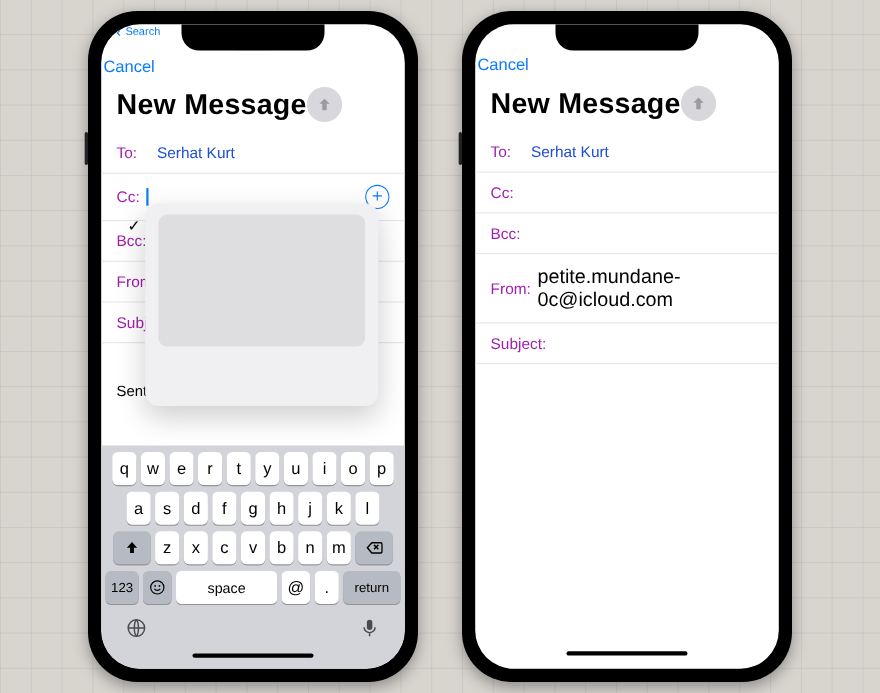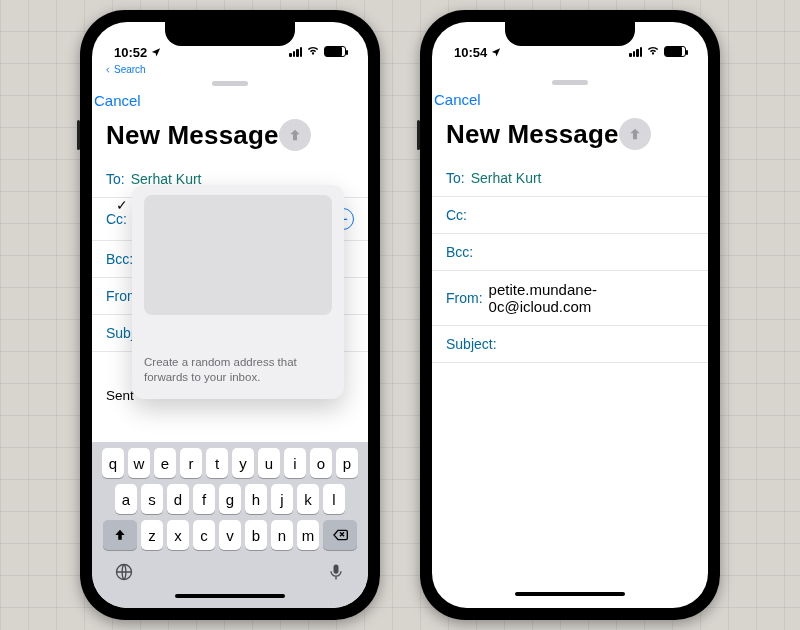--- a/index.html
+++ b/index.html
@@ -105,22 +105,22 @@
   }
   .send svg { width:16px; height:16px; fill:#9a9aa0; }
 
   .fieldrow {
     display:flex; align-items:center;
     padding: 10px 14px;
     border-bottom: 1px solid #e6e6ea;
     font-size:14px;
     min-height: 36px;
   }
-  .lbl { color:#0369a1; margin-right:6px; }
-  .val-link { color:#0f766e; }
+  .lbl { color:#a21caf; margin-right:6px; }
+  .val-link { color:#1d4ed8;margin-left:12px; }
   .val-plain { color:#000; }
   .cursor { display:inline-block; width:2px; height:16px; background:#0a7aff; vertical-align:middle; }
   .addbtn {
     width:22px; height:22px; border:1.6px solid #0a7aff; border-radius:50%;
     display:flex; align-items:center; justify-content:center; margin-left:auto;
     color:#0a7aff; font-size:16px; line-height:1;
   }
 
   
   .popup {
@@ -183,46 +183,20 @@
 </style>
 </head>
 <body>
 
 <div class="devices">
 
   <div class="phone">
     <div class="screen">
       <div class="notch"></div>
 
-      <div class="status">
-        <div class="left">
-          <span>10:52</span>
-          <span>
-            <svg viewBox="0 0 24 24">
-                <path d="M2 12l20-9-9 20-2-8-9-3z" fill="#000"></path>
-              </svg>
-          </span>
-        </div>
-        <div class="right">
-          <span class="bars">
-              <span></span>
-              <span></span>
-              <span></span>
-              <span></span>
-            </span>
-          <span class="wifi">
-            <svg viewBox="0 0 24 24">
-                <path d="M12 20a2 2 0 100-4 2 2 0 000 4zm-5.3-6.1a8 8 0 0110.6 0l-1.8 1.8a5.5 5.5 0 00-7 0zM3 10.3a14 14 0 0118 0l-1.8 1.8a11.5 11.5 0 00-14.4 0z" fill="#000"></path>
-              </svg>
-          </span>
-          <span class="batt">
-              <i></i>
-            </span>
-        </div>
-      </div>
 
       <div class="back-search">
         <svg viewBox="0 0 24 24">
             <path d="M15 5l-7 7 7 7" fill="none" stroke="#0a7aff" stroke-width="3"></path>
           </svg>
         <span>Search</span>
       </div>
 
       <div class="sheet-handle"></div>
 
@@ -264,21 +238,20 @@
       </div>
 
       <div class="sent-row">
         <span>Sent</span>
       </div>
 
       <div class="popup">
         <span class="popup-check">✓</span>
         <div class="popup-blur"></div>
         <div>
-          <div class="popup-item-sub">Create a random address that forwards to your inbox.</div>
         </div>
       </div>
 
       <div class="kb">
         <div class="kbrow" id="kbA1">
             <div class="key">q</div>
             <div class="key">w</div>
             <div class="key">e</div>
             <div class="key">r</div>
             <div class="key">t</div>
@@ -313,20 +286,35 @@
               <div class="key">b</div>
               <div class="key">n</div>
               <div class="key">m</div>
             </span>
           <div class="key fn wide">
             <svg viewBox="0 0 24 24" width="16" height="16">
                 <path d="M9 5h12a2 2 0 012 2v10a2 2 0 01-2 2H9l-6-7 6-7zm3 3l6 6m0-6l-6 6" fill="none" stroke="#000" stroke-width="2"></path>
               </svg>
           </div>
         </div>
+        <div class="kbrow">
+          <div class="key fn num">123</div>
+          <div class="key fn" style="min-width:26px">
+            <svg viewBox="0 0 24 24" width="16" height="16">
+                <circle cx="12" cy="12" r="9" fill="none" stroke="#000" stroke-width="1.6"></circle>
+                <circle cx="9" cy="10" r="1.2" fill="#000"></circle>
+                <circle cx="15" cy="10" r="1.2" fill="#000"></circle>
+                <path d="M8 14c1 1.5 2.5 2 4 2s3-.5 4-2" fill="none" stroke="#000" stroke-width="1.6"></path>
+              </svg>
+          </div>
+          <div class="key space">space</div>
+          <div class="key" style="min-width:26px">@</div>
+          <div class="key" style="min-width:22px">.</div>
+          <div class="key fn ret">return</div>
+        </div>
         <div class="kb-bottom">
           <span>
             <svg viewBox="0 0 24 24">
                 <circle cx="12" cy="12" r="9" fill="none" stroke="#4b4b4f" stroke-width="1.6"></circle>
                 <path d="M3 12h18M12 3c3 3 3 15 0 18M12 3c-3 3-3 15 0 18" fill="none" stroke="#4b4b4f" stroke-width="1.6"></path>
               </svg>
           </span>
           <span>
             <svg viewBox="0 0 24 24">
                 <rect x="9" y="3" width="6" height="11" rx="3" fill="#4b4b4f"></rect>
@@ -337,46 +325,20 @@
         <div class="home-ind"></div>
       </div>
 
     </div>
   </div>
 
   <div class="phone">
     <div class="screen screen-b">
       <div class="notch"></div>
 
-      <div class="status">
-        <div class="left">
-          <span>10:54</span>
-          <span>
-            <svg viewBox="0 0 24 24">
-                <path d="M2 12l20-9-9 20-2-8-9-3z" fill="#000"></path>
-              </svg>
-          </span>
-        </div>
-        <div class="right">
-          <span class="bars">
-              <span></span>
-              <span></span>
-              <span></span>
-              <span></span>
-            </span>
-          <span class="wifi">
-            <svg viewBox="0 0 24 24">
-                <path d="M12 20a2 2 0 100-4 2 2 0 000 4zm-5.3-6.1a8 8 0 0110.6 0l-1.8 1.8a5.5 5.5 0 00-7 0zM3 10.3a14 14 0 0118 0l-1.8 1.8a11.5 11.5 0 00-14.4 0z" fill="#000"></path>
-              </svg>
-          </span>
-          <span class="batt">
-              <i></i>
-            </span>
-        </div>
-      </div>
 
       <div style="height:12px"></div>
       <div class="sheet-handle"></div>
 
       <div class="topbar">
         <span class="cancel">Cancel</span>
         <span></span>
       </div>
 
       <div class="title-row">
@@ -393,21 +355,21 @@
         <span class="val-link">Serhat Kurt</span>
       </div>
       <div class="fieldrow">
         <span class="lbl">Cc:</span>
       </div>
       <div class="fieldrow">
         <span class="lbl">Bcc:</span>
       </div>
       <div class="fieldrow">
         <span class="lbl">From:</span>
-        <span class="val-plain" style="font-size:15px">petite.mundane-0c@icloud.com</span>
+        <span class="val-plain" style="font-size:18px">petite.mundane-0c@icloud.com</span>
       </div>
       <div class="fieldrow">
         <span class="lbl">Subject:</span>
       </div>
 
       <div class="body-area"></div>
 
       <div style="position:absolute;bottom:6px;left:0;right:0;">
         <div class="home-ind"></div>
       </div>

